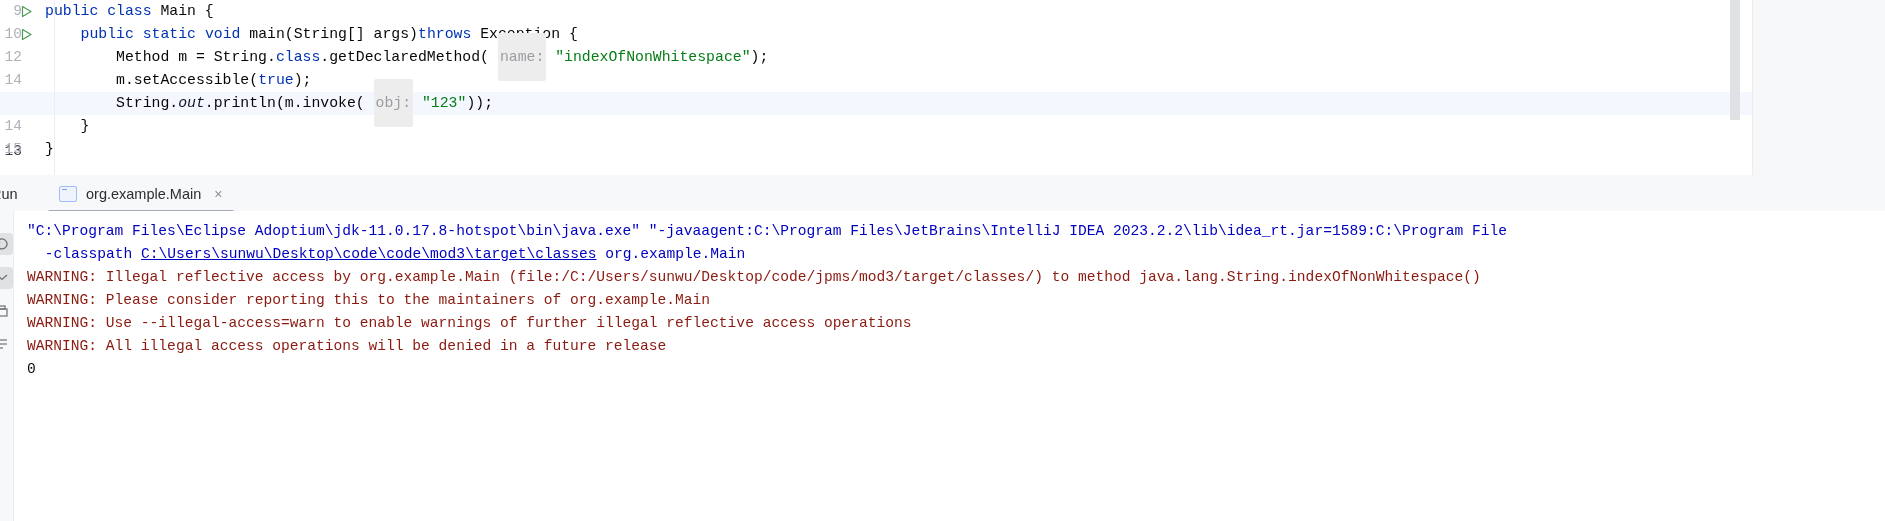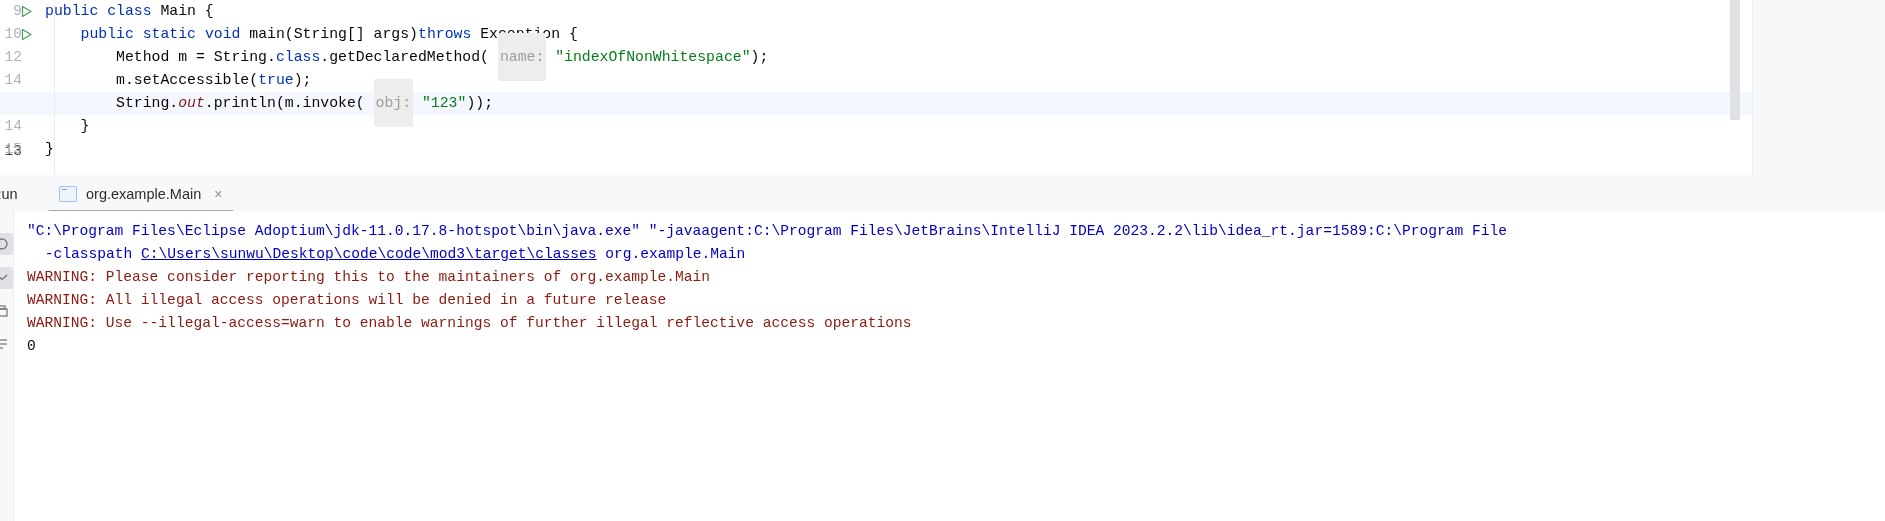--- a/index.html
+++ b/index.html
@@ -79,21 +79,21 @@
     position: absolute;
     left: 45px;
     top: 0;
     font-family: "Liberation Mono", monospace;
     font-size: 14.8px;
     color: #080808;
     white-space: pre;
   }
   .kw  { color: #0033b3; }
   .str { color: #067d17; }
-  .fld { color: #7f1d1d; font-style: italic; }
+  .fld { color: #0f172a; font-style: italic; }
   .hint {
     color: #9a9da1;
     background: #ededee;
     border-radius: 2px;
     padding: 16px 2px;
   }
 
   .v-scroll {
     position: absolute;
     right: 12px;
@@ -368,20 +368,21 @@
           <line x1="6" y1="7" x2="16" y2="7" stroke="#6e7176" stroke-width="1.2"></line>
           <line x1="6" y1="11" x2="16" y2="11" stroke="#6e7176" stroke-width="1.2"></line>
           <line x1="6" y1="15" x2="12" y2="15" stroke="#6e7176" stroke-width="1.2"></line>
         </svg>
       </div>
     </div>
 
     <div class="console" id="console-out">
         <div class="c-line cmd">"C:\Program Files\Eclipse Adoptium\jdk-11.0.17.8-hotspot\bin\java.exe" "-javaagent:C:\Program Files\JetBrains\IntelliJ IDEA 2023.2.2\lib\idea_rt.jar=1589:C:\Program File</div>
         <div class="c-line cmd" style="padding-left: 22px;"><span> -classpath </span><span class="c-link">C:\Users\sunwu\Desktop\code\code\mod3\target\classes</span><span> org.example.Main</span></div>
+        <div class="c-line warn">WARNING: Illegal reflective access by org.example.Main (file:/C:/Users/sunwu/Desktop/code/jpms/mod3/target/classes/) to method java.lang.String.indexOfNonWhitespace()</div>
         <div class="c-line warn">WARNING: Please consider reporting this to the maintainers of org.example.Main</div>
+        <div class="c-line warn">WARNING: Use --illegal-access=warn to enable warnings of further illegal reflective access operations</div>
         <div class="c-line warn">WARNING: All illegal access operations will be denied in a future release</div>
-        <div class="c-line warn">WARNING: Use --illegal-access=warn to enable warnings of further illegal reflective access operations</div>
         <div class="c-line out">0</div>
       </div>
   </div>
 
 </div>
 
 </body></html>

